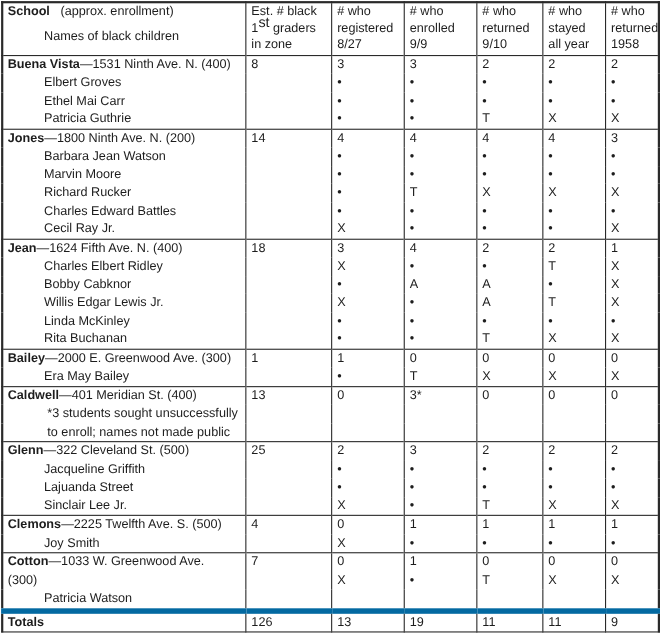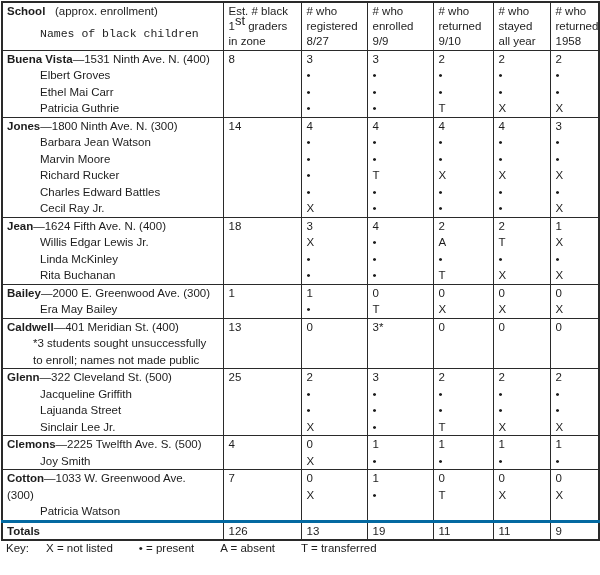--- a/index.html
+++ b/index.html
@@ -36,30 +36,30 @@
   }
   thead tr { height: 47px; }
   thead th {
     vertical-align: top;
     padding: 1px 0 0 5px;
     line-height: 15.2px;
   }
   th.pre { white-space: pre-line; }
   th.h-school { padding: 1px 0 0 4px; }
   .h-school-flex { display: flex; flex-direction: column; justify-content: space-between; height: 37px; }
-  .hsub { padding-left: 33px; font-family: Liberation Mono, monospace; }
+  .hsub { padding-left: 33px; }
   .b { font-weight: 700; }
   sup { font-size: 13px; line-height: 0; }
   tbody td { height: 16.5px; line-height: 16px; }
   td.c-school { padding-left: 4px; }
   td.c-school.student { padding-left: 37px; }
-  td.c-school.note { padding-left: 30px; }
+  td.c-school.note { padding-left: 40px; }
   td.c-val { padding-left: 5px; }
   tr.section-start td { border-top: 1px solid #2a2a2a; }
-  tr.totals td { border-top: 3px solid #0369a1; height: 16.5px; }
+  tr.totals td { border-top: 5px solid #0369a1; height: 16.5px; }
   tr.totals td.c-school { font-weight: 700; }
   .key {
     margin: 2px 0 0 5px;
     font-size: 11.5px;
     line-height: 11px;
     display: flex;
     white-space: nowrap;
   }
   .key .key-label { margin-right: 17px; }
   .key .key-item { margin-right: 26px; }
@@ -139,21 +139,21 @@
         <tr>
           <td class="c-school student">Patricia Guthrie</td>
           <td class="c-val"></td>
           <td class="c-val">•</td>
           <td class="c-val">•</td>
           <td class="c-val">T</td>
           <td class="c-val">X</td>
           <td class="c-val">X</td>
         </tr>
         <tr class="section-start">
-          <td class="c-school school"><span class="b">Jones</span><span>—1800 Ninth Ave. N. (300)</span></td>
+          <td class="c-school school"><span class="b">Jones</span><span>—1800 Ninth Ave. N. (200)</span></td>
           <td class="c-val">14</td>
           <td class="c-val">4</td>
           <td class="c-val">4</td>
           <td class="c-val">4</td>
           <td class="c-val">4</td>
           <td class="c-val">3</td>
         </tr>
         <tr>
           <td class="c-school student">Barbara Jean Watson</td>
           <td class="c-val"></td>
@@ -200,20 +200,38 @@
           <td class="c-val">X</td>
         </tr>
         <tr class="section-start">
           <td class="c-school school"><span class="b">Jean</span><span>—1624 Fifth Ave. N. (400)</span></td>
           <td class="c-val">18</td>
           <td class="c-val">3</td>
           <td class="c-val">4</td>
           <td class="c-val">2</td>
           <td class="c-val">2</td>
           <td class="c-val">1</td>
+        </tr>
+        <tr>
+          <td class="c-school student">Charles Elbert Ridley</td>
+          <td class="c-val"></td>
+          <td class="c-val">X</td>
+          <td class="c-val">•</td>
+          <td class="c-val">•</td>
+          <td class="c-val">T</td>
+          <td class="c-val">X</td>
+        </tr>
+        <tr>
+          <td class="c-school student">Bobby Cabknor</td>
+          <td class="c-val"></td>
+          <td class="c-val">•</td>
+          <td class="c-val">A</td>
+          <td class="c-val">A</td>
+          <td class="c-val">•</td>
+          <td class="c-val">X</td>
         </tr>
         <tr>
           <td class="c-school student">Willis Edgar Lewis Jr.</td>
           <td class="c-val"></td>
           <td class="c-val">X</td>
           <td class="c-val">•</td>
           <td class="c-val">A</td>
           <td class="c-val">T</td>
           <td class="c-val">X</td>
         </tr>

